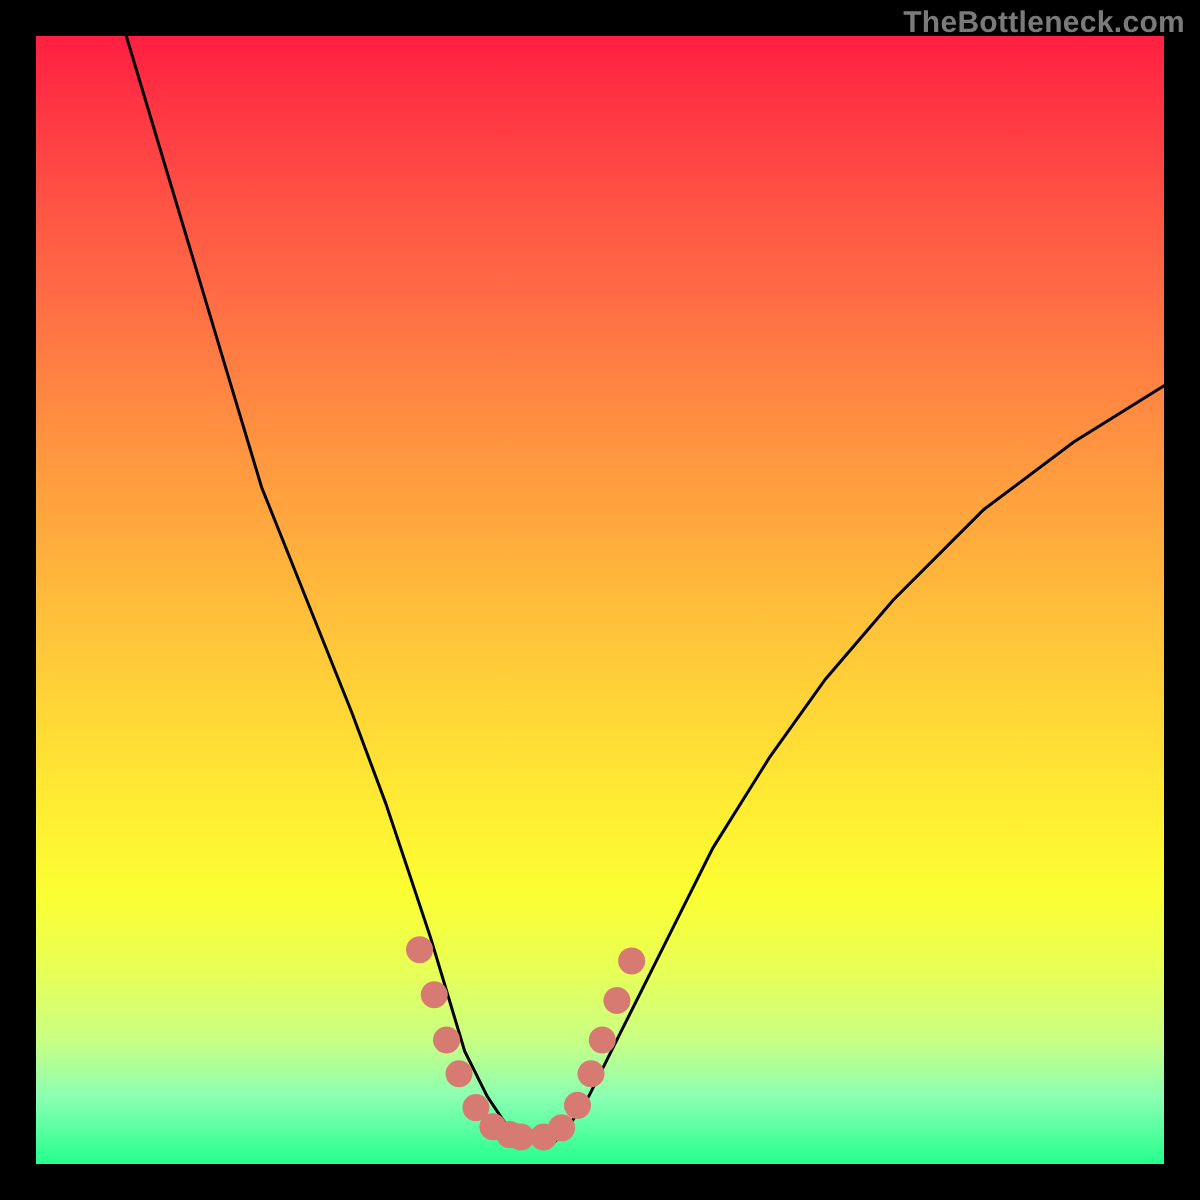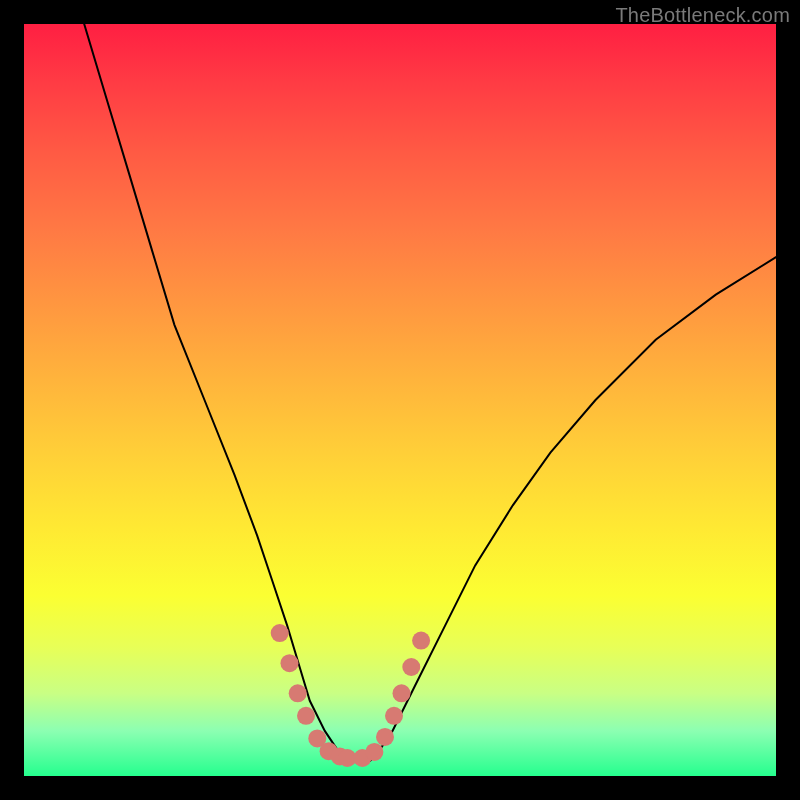--- a/index.html
+++ b/index.html
@@ -32,21 +32,21 @@
       #8cffb2 94%,
       #25ff8e 100%);
   }
   .watermark {
     position: absolute;
     top: 4px;
     right: 10px;
     color: #7a7a7a;
     font-size: 20px;
     letter-spacing: 0.2px;
-    font-weight: 400;
+    font-weight: 700;
   }
   svg.curve {
     position: absolute;
     left: 24px;
     top: 24px;
     width: 752px;
     height: 752px;
     overflow: visible;
   }
 </style>

